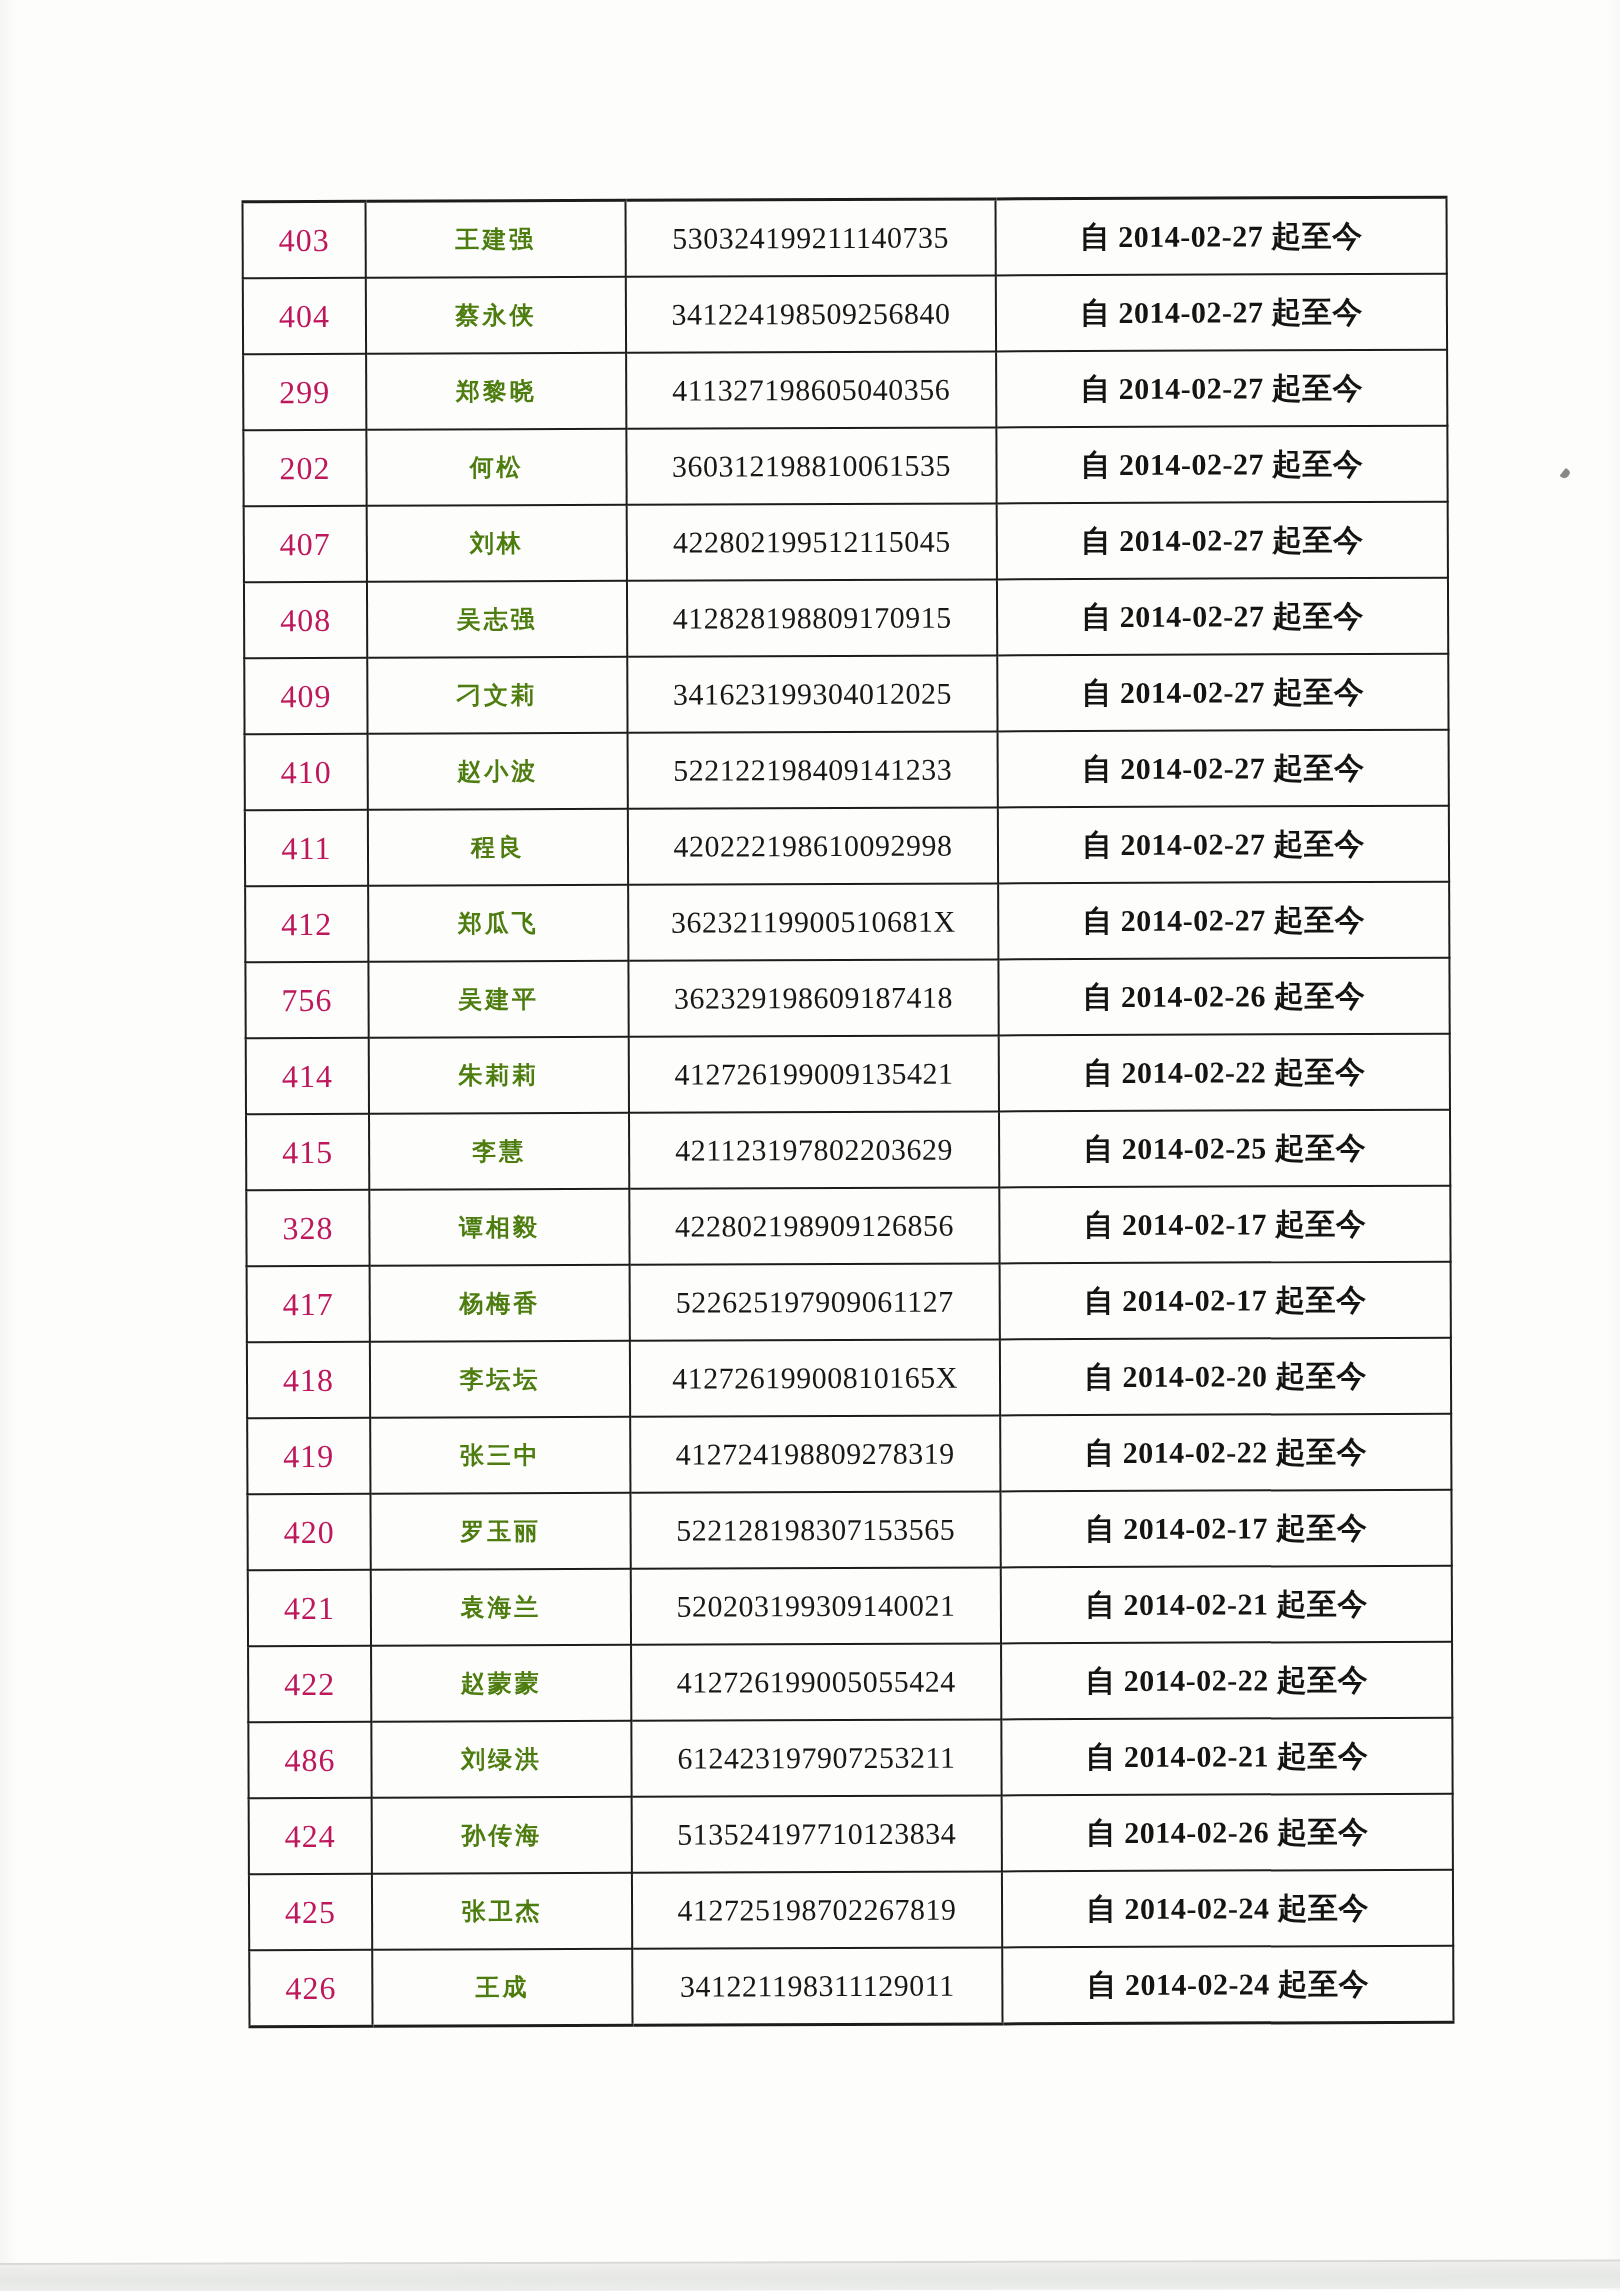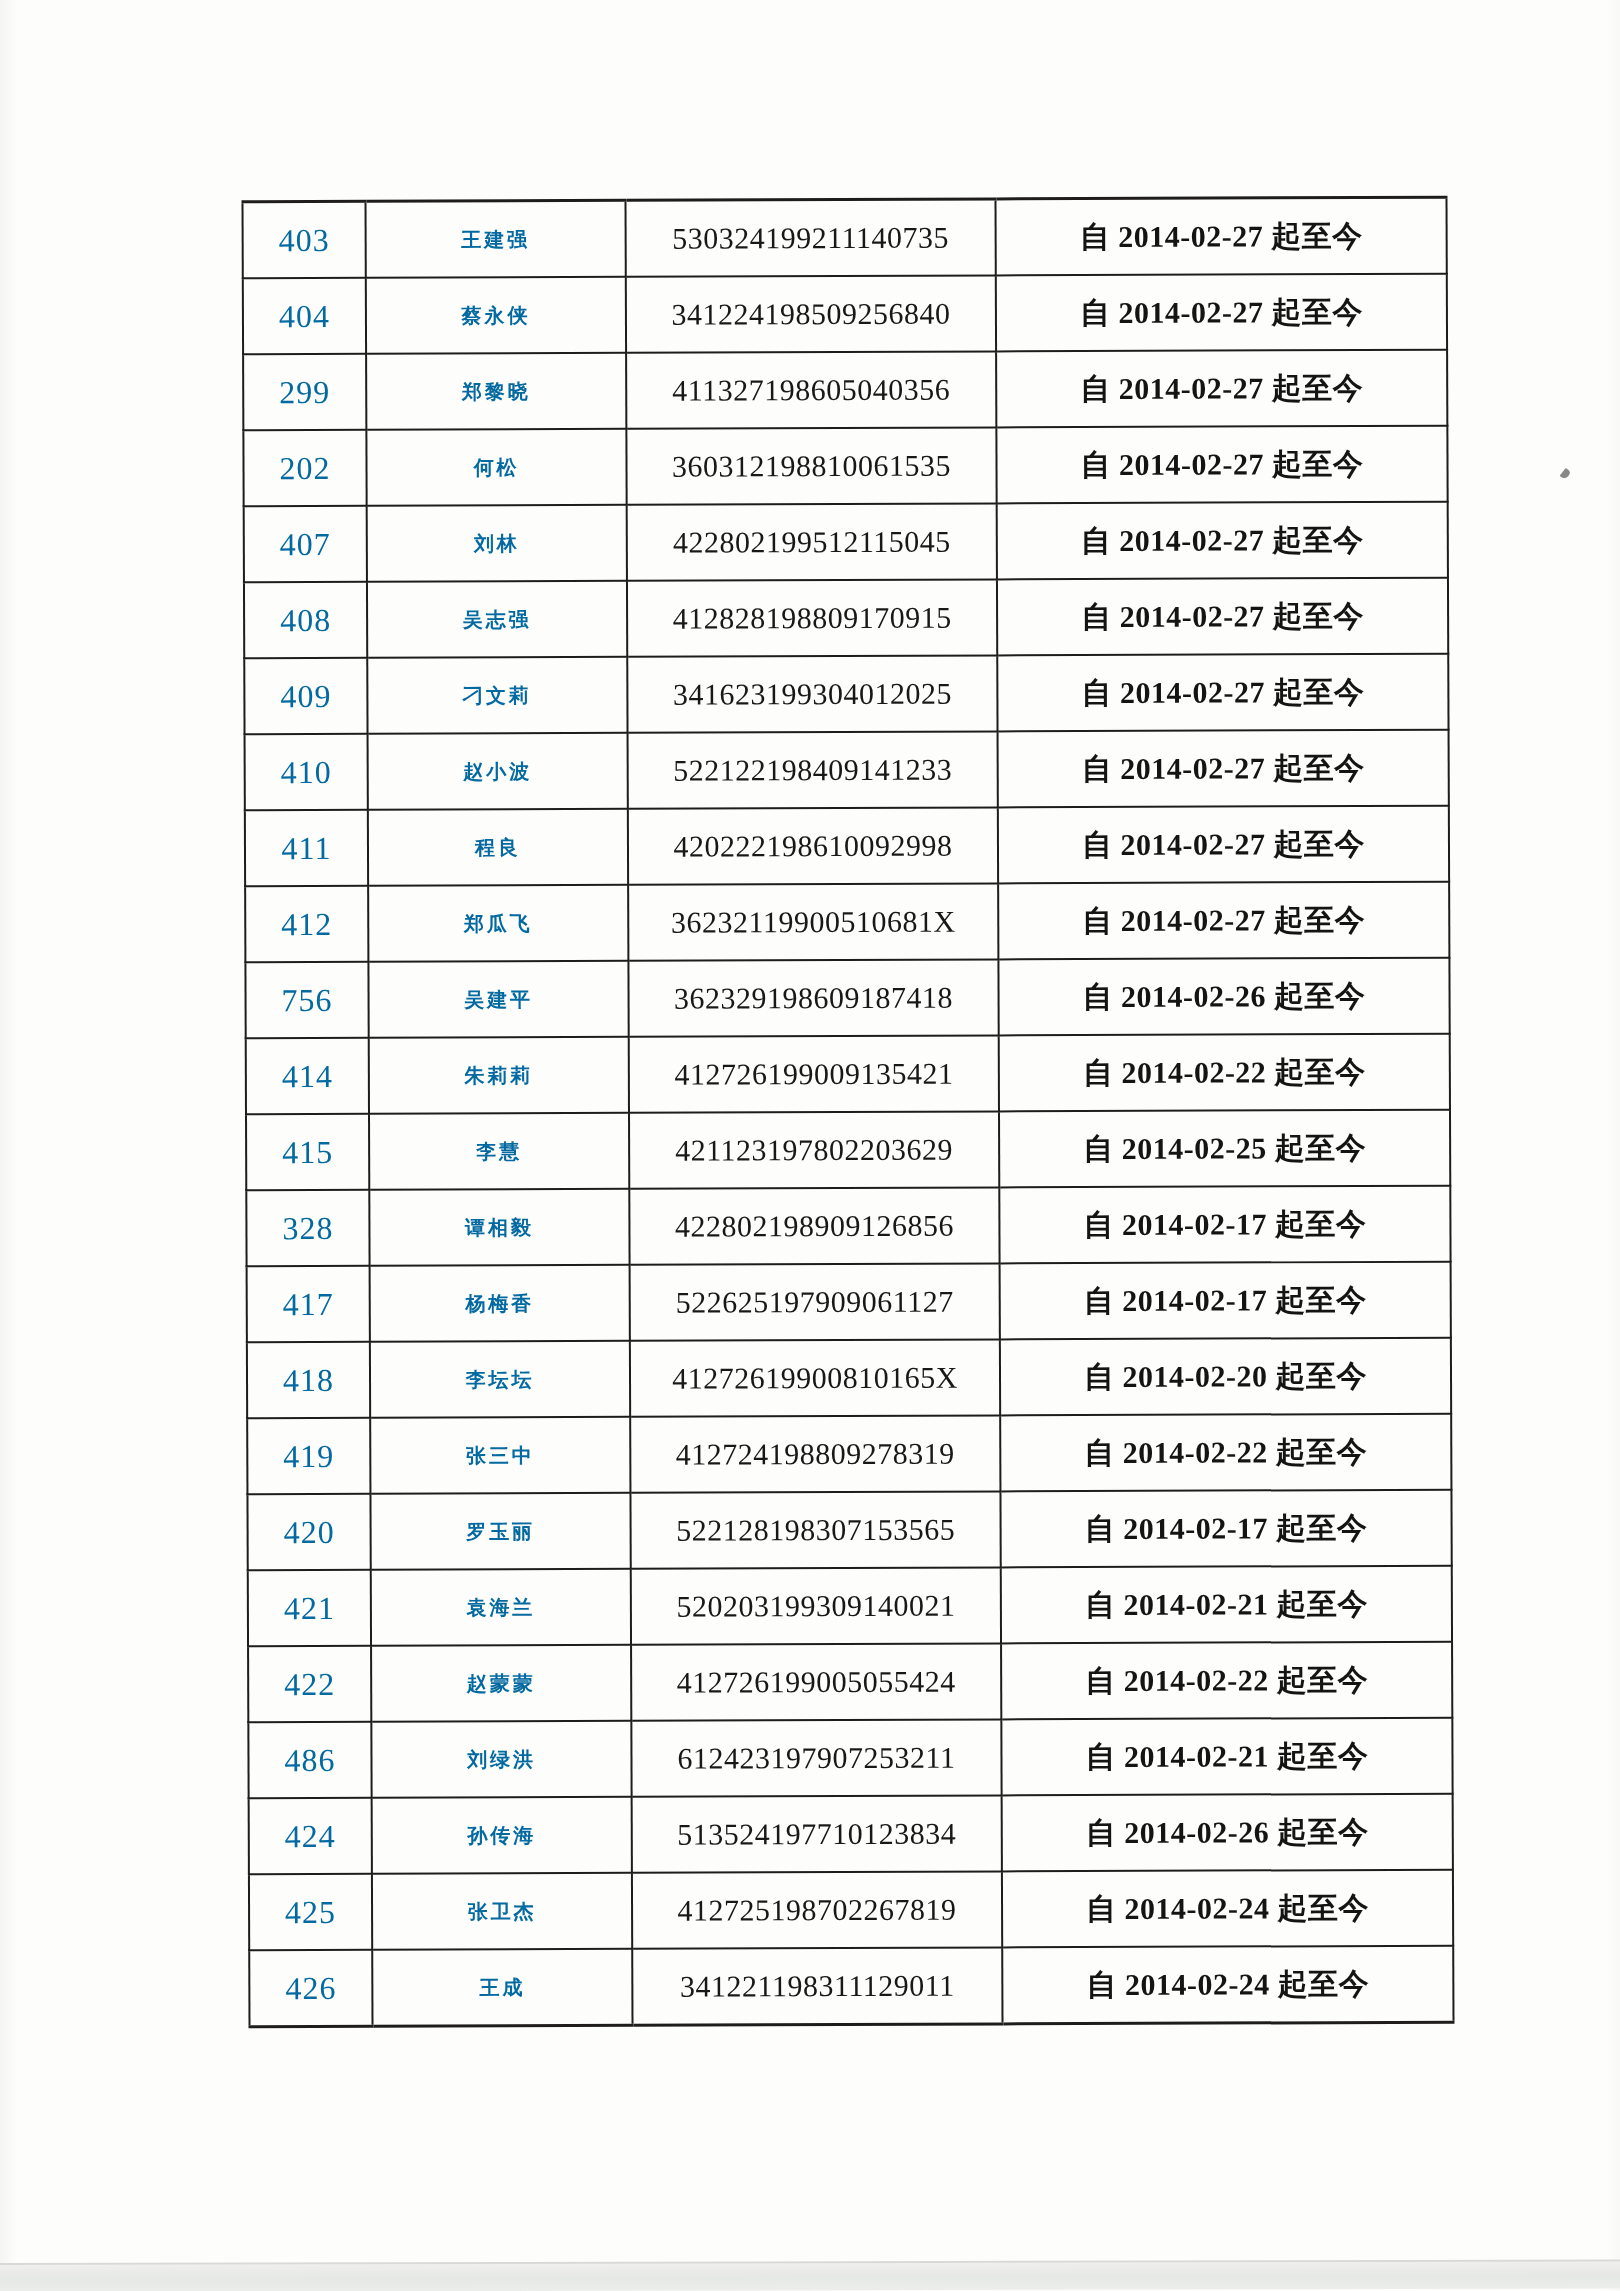--- a/index.html
+++ b/index.html
@@ -36,22 +36,22 @@
     vertical-align:middle;
     padding:0 3.9px;
     overflow:hidden;
     white-space:nowrap;
   }
   table.roster tr td{border-top-width:2.9px;}
   table.roster tr:first-child td{border-top-width:3.9px;}
   table.roster tr:last-child td{border-bottom-width:3.9px;}
   table.roster td:first-child{border-left-width:2.9px;}
   table.roster td:last-child{border-right-width:2.9px;}
-  .c-no{font-size:32px;letter-spacing:1px;color:#0369a1;}
-  .c-name{font-size:20px;letter-spacing:2.9px;font-weight:600;color:#0369a1;}
+  .c-no{font-size:32px;letter-spacing:1px;color:#be185d;}
+  .c-name{font-size:24px;letter-spacing:2.9px;font-weight:600;color:#4d7c0f;}
   .c-id{font-size:30px;letter-spacing:0.5px;color:#181816;}
   .c-period{font-size:30px;letter-spacing:0.5px;font-weight:600;color:#141412;}
   
   .scan-mark{
     position:absolute;left:1562px;top:469px;width:6.9px;height:9.8px;
     background:#6a6a66;border-radius:1px 3.9px 4.9px 1px;
     transform:rotate(38deg);opacity:0.8;
   }
   
   .bottom-strip{

